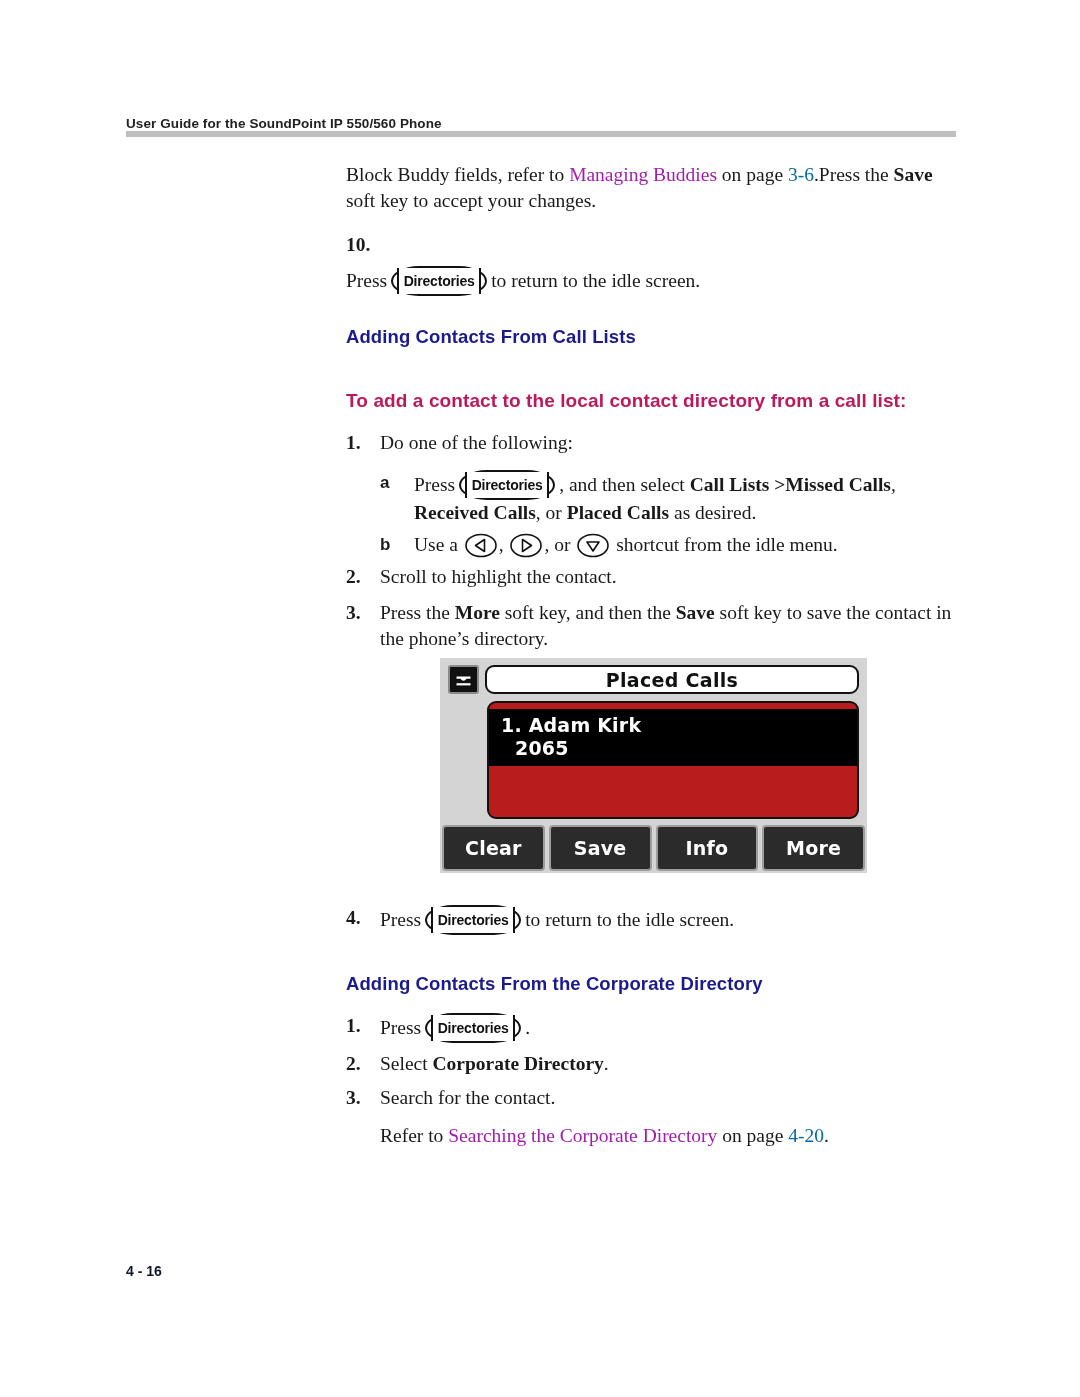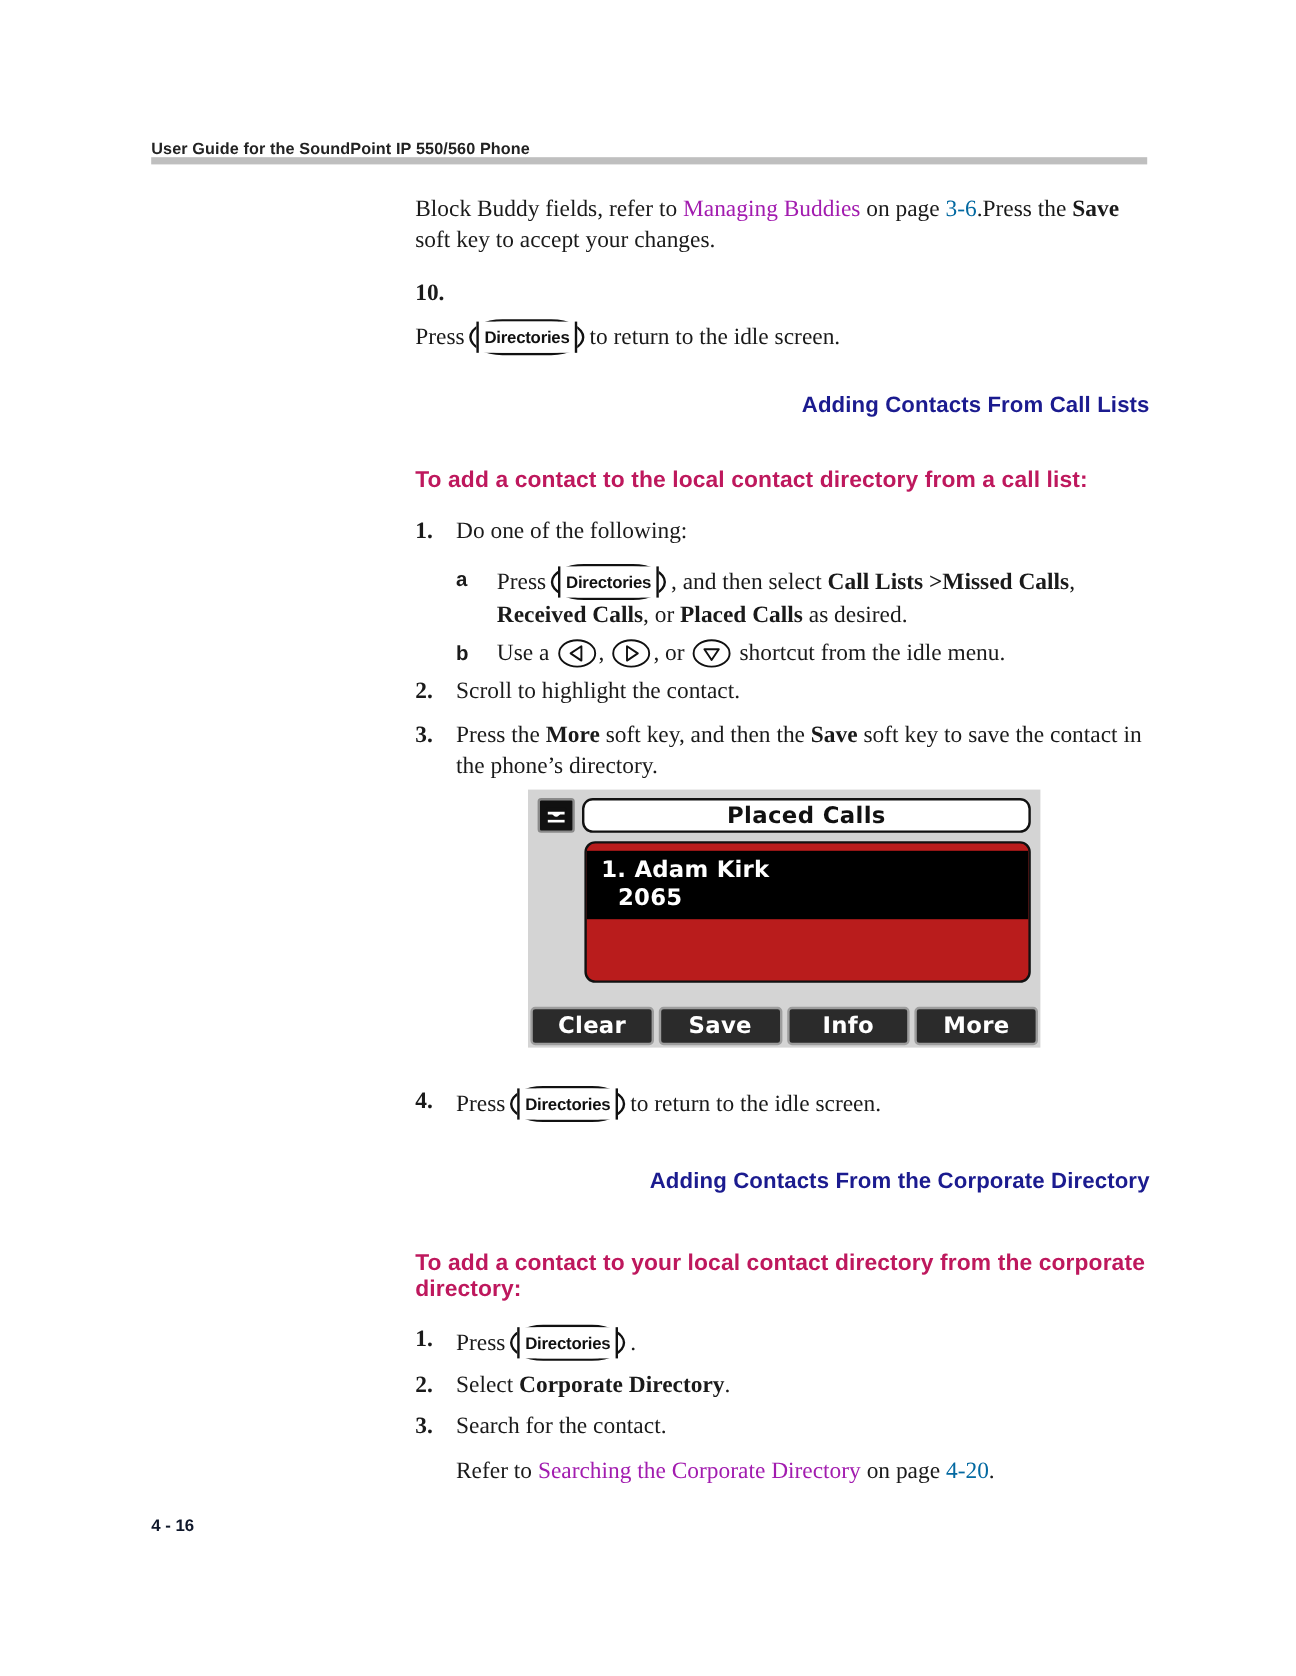--- a/index.html
+++ b/index.html
@@ -88,21 +88,20 @@
     line-height: 26px;
   }
 
   
   .h-blue {
     font-family: "Liberation Sans", "DejaVu Sans", sans-serif;
     font-weight: bold;
     font-size: 18.5px;
     color: #1b1b8f;
     letter-spacing: .1px;
-    text-align: right;
   }
   .h-black {
     font-family: "Liberation Sans", "DejaVu Sans", sans-serif;
     font-weight: bold;
     font-size: 19px;
     color: #be185d;
     letter-spacing: .1px;
   }
 
   
@@ -230,21 +229,21 @@
     letter-spacing: .2px;
     line-height: 23px;
     padding-left: 14px;
   }
 
   .softkeys {
     position: absolute;
     left: 0;
     bottom: 0;
     width: 427px;
-    height: 34px;
+    height: 48px;
     display: flex;
     gap: 4px;
     padding: 0 2px 2px 2px;
     box-sizing: border-box;
   }
   .softkey {
     flex: 1 1 0;
     background: #2b2b2b;
     border: 2px solid #9d9d9d;
     border-radius: 4px;
@@ -323,21 +322,20 @@
     <div class="body"><span>Press the </span><b>More</b><span> soft key, and then the </span><b>Save</b><span> soft key to save the contact in the phone’s directory.</span></div>
   </div>
 
   <div class="row" style="margin-top:253px;">
     <div class="marker">4.</div>
     <div class="body"><span>Press</span><span class="keycap"><span class="barrel"></span><span class="flat"></span><span class="cap-label">Directories</span></span><span>to return to the idle screen.</span></div>
   </div>
 
   <div class="h-blue" style="margin-top:38px;">Adding Contacts From the Corporate Directory</div>
 
-  <div class="h-black" style="margin-top:47px;">To add a contact to your local contact directory from the corporate directory:</div>
 
   <div class="row" style="margin-top:18px;">
     <div class="marker">1.</div>
     <div class="body"><span>Press</span><span class="keycap"><span class="barrel"></span><span class="flat"></span><span class="cap-label">Directories</span></span><span>.</span></div>
   </div>
 
   <div class="row" style="margin-top:8px;">
     <div class="marker">2.</div>
     <div class="body"><span>Select </span><b>Corporate Directory</b><span>.</span></div>
   </div>

